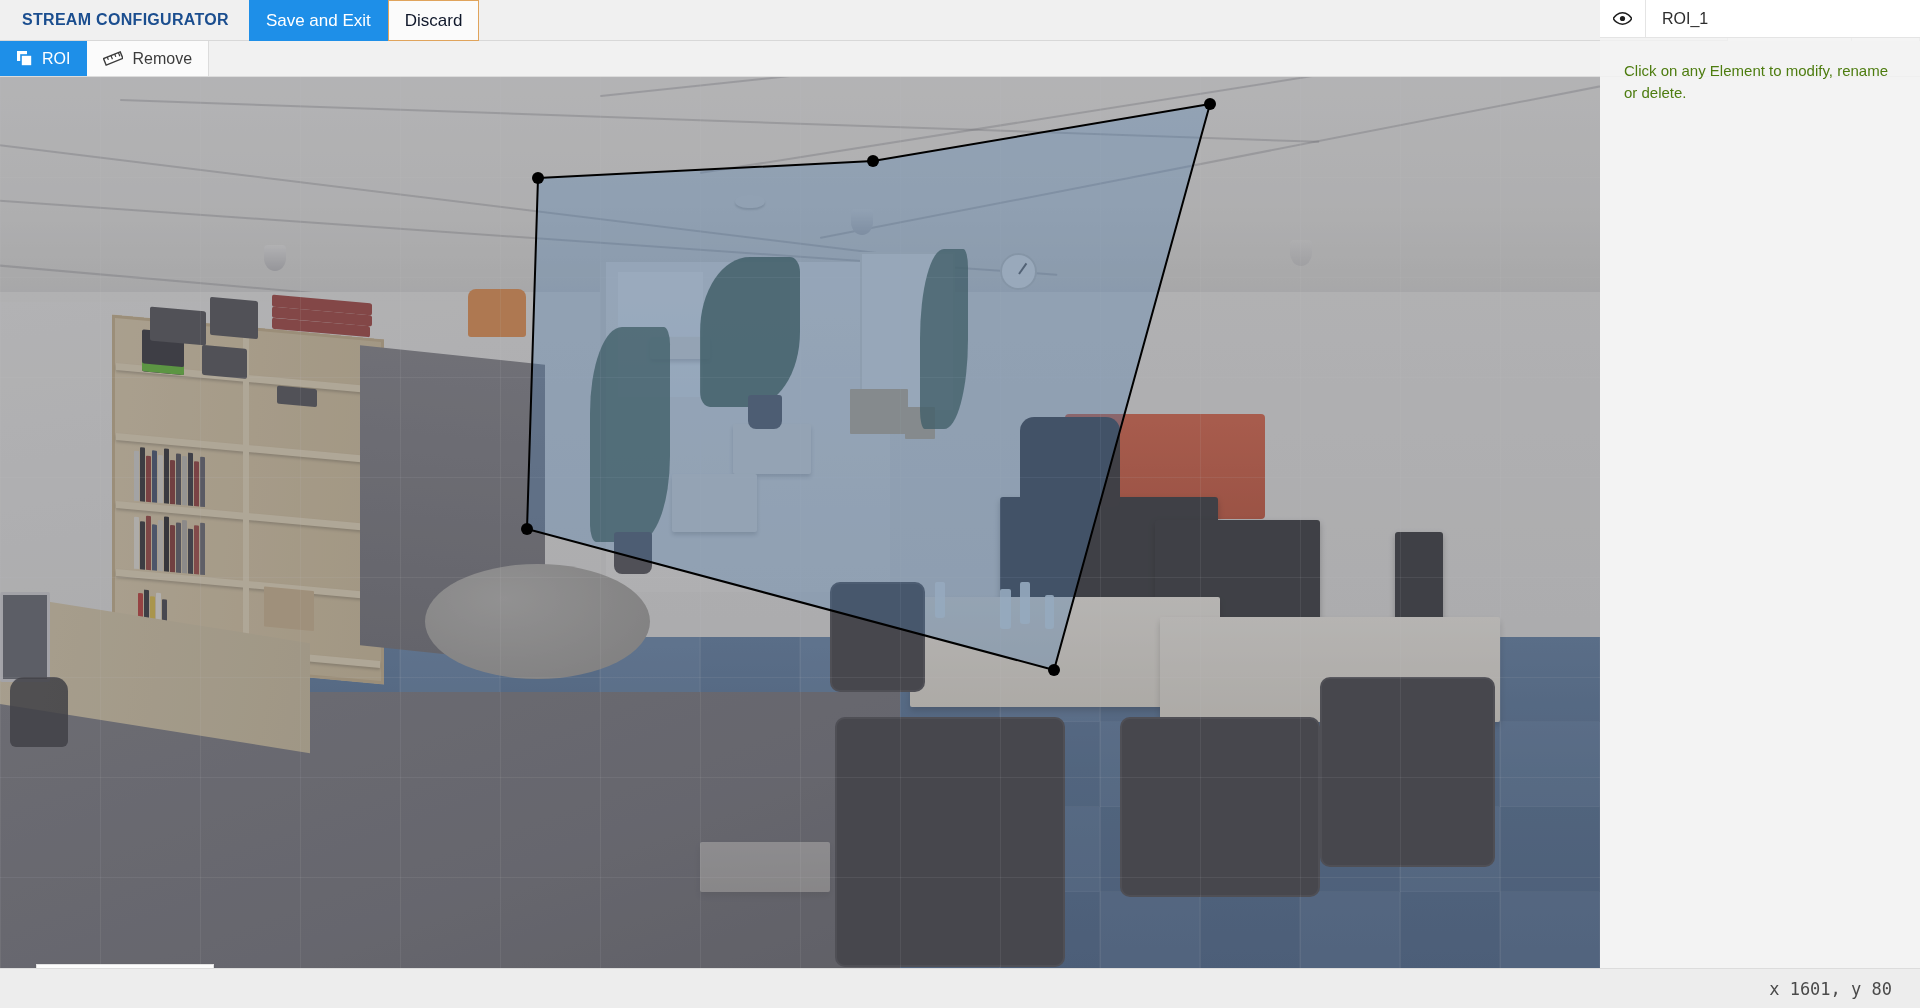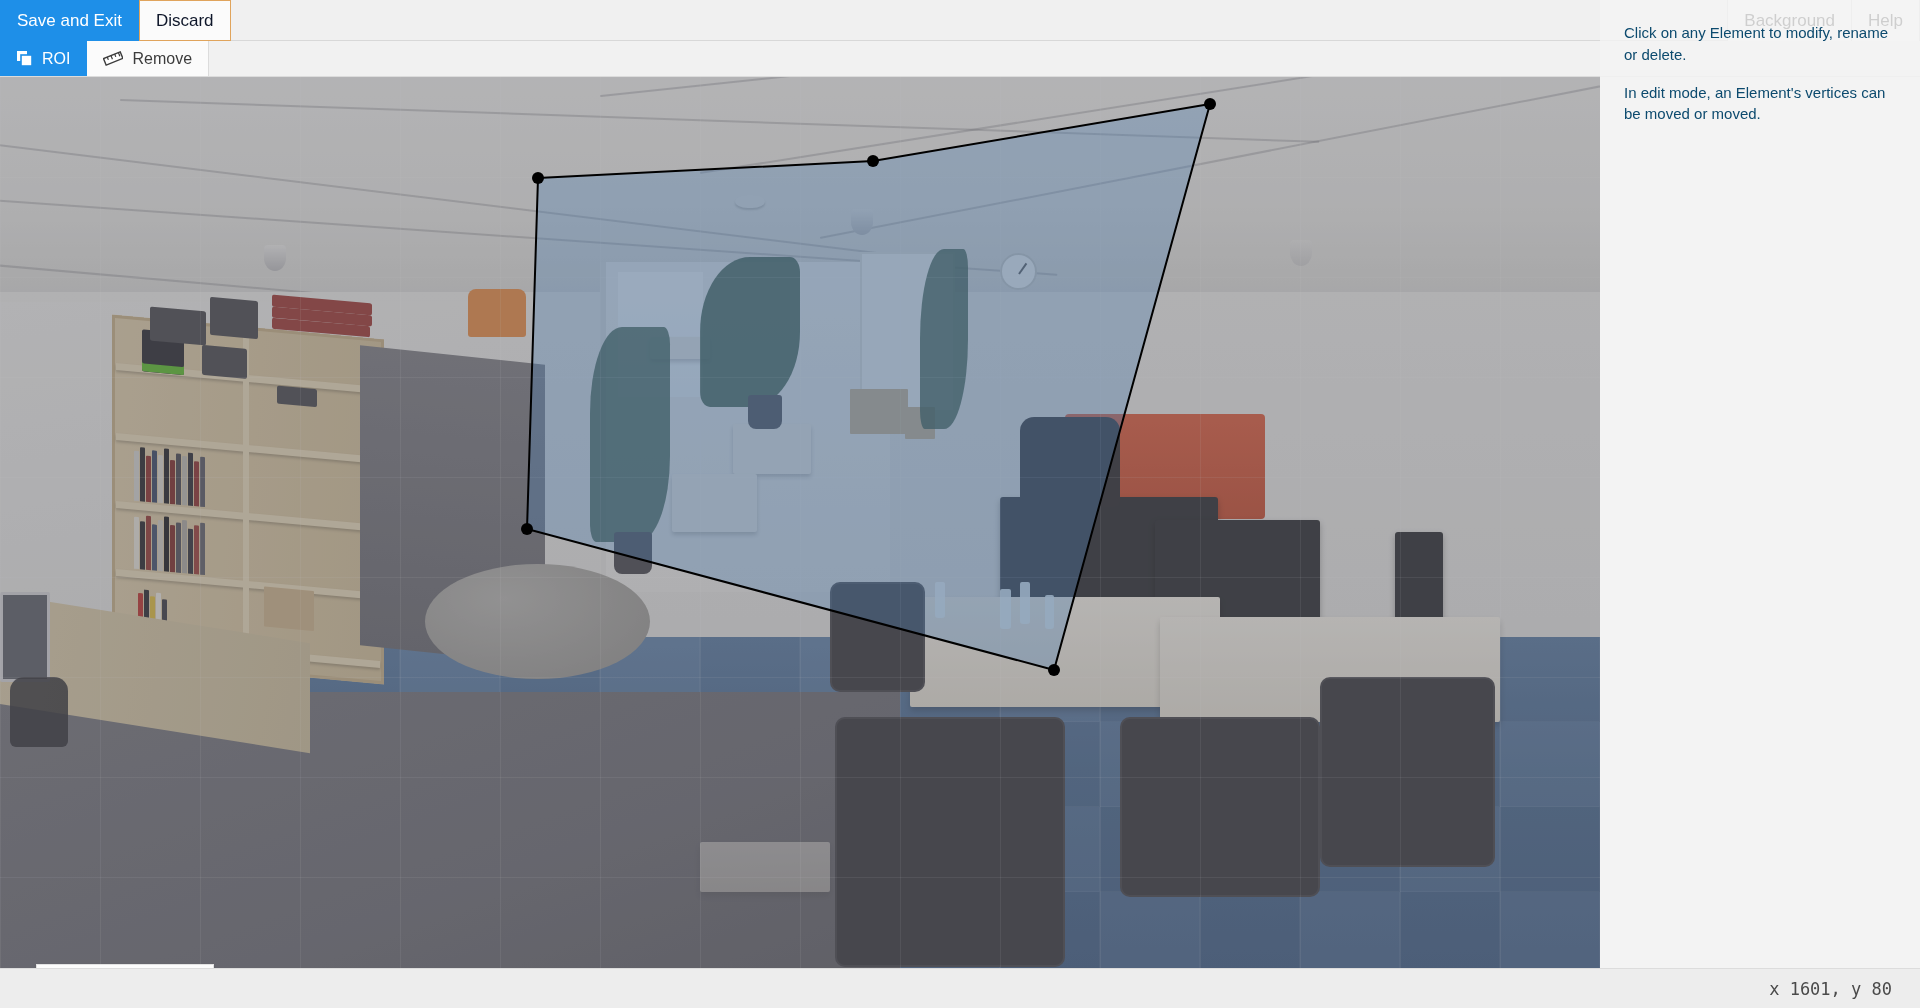--- a/index.html
+++ b/index.html
@@ -290,28 +290,29 @@
   .elem-row{
     height:38px; display:flex; align-items:stretch;
     border-bottom:1px solid #e4e4e4; cursor:pointer; background:#fff;
   }
   .elem-eye{
     width:46px; display:flex; align-items:center; justify-content:center;
     border-right:1px solid #e4e4e4;
   }
   .elem-name{ display:flex; align-items:center; padding-left:16px; font-size:16px; color:#2d2d2d; }
   #panel-hint{
-    padding:22px 24px 0 24px; font-size:15px; line-height:1.45; color:#0c4a6e;
+    padding:22px 24px 0 24px; font-size:15px; line-height:1.45; color:#4d7c0f;
   }
   #panel-hint p{ margin-bottom:16px; }
 </style>
 </head>
 <body>
 
 <div id="topbar">
+  <div id="app-title">STREAM CONFIGURATOR</div>
   <div class="topbtn" id="btn-save">Save and Exit</div>
   <div class="topbtn" id="btn-discard">Discard</div>
   <div class="topbar-spacer"></div>
   <div class="topbtn" id="btn-background">Background</div>
   <div class="topbtn" id="btn-help">Help</div>
 </div>
 
 <div id="tabrow">
   <div class="tab active">
     <span class="ic">
@@ -550,18 +551,28 @@
   <span class="zbtn">+</span>
 </div>
 
 <div id="statusbar">
   <span id="coords">x 1601, y 80</span>
 </div>
 
 <div id="panel">
 
 
+  <div id="elem-list">
+    <div class="elem-row">
+      <div class="elem-eye">
+        <svg width="19" height="13" viewBox="0 0 19 13">
+          <path d="M9.5 0.8C4.9 0.8 1.3 4.2 0.4 6.5c0.9 2.3 4.5 5.7 9.1 5.7s8.2-3.4 9.1-5.7C17.7 4.2 14.1 0.8 9.5 0.8z" fill="none" stroke="#1f1f1f" stroke-width="1.5"></path>
+          <circle cx="9.5" cy="6.5" r="2.6" fill="#1f1f1f"></circle>
+        </svg>
+      </div>
+      <div class="elem-name">ROI_1</div>
+    </div>
+  </div>
 
   <div id="panel-hint">
     <p>Click on any Element to modify, rename or delete.</p>
-    <p>In edit mode, an Element's vertices can be moved or moved.</p>
   </div>
 </div>
 
 </body></html>

